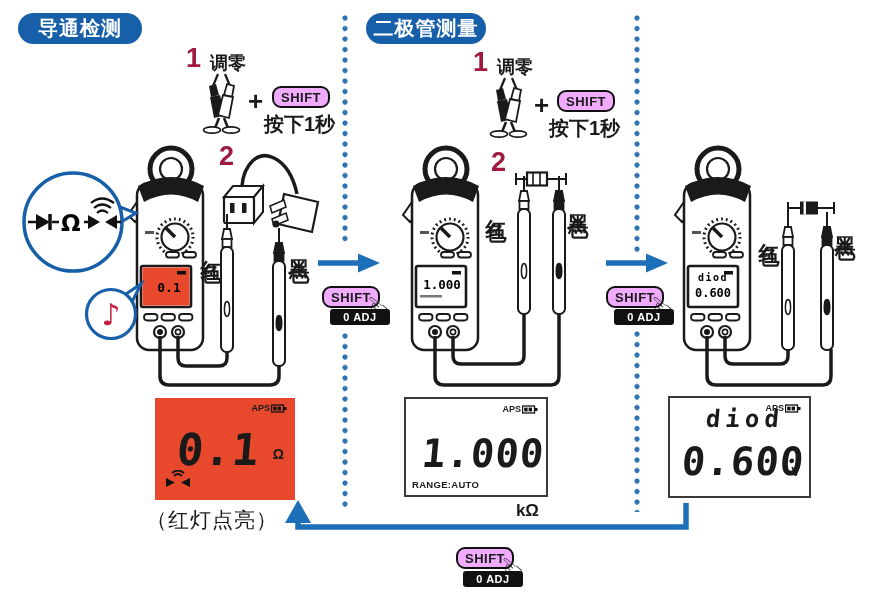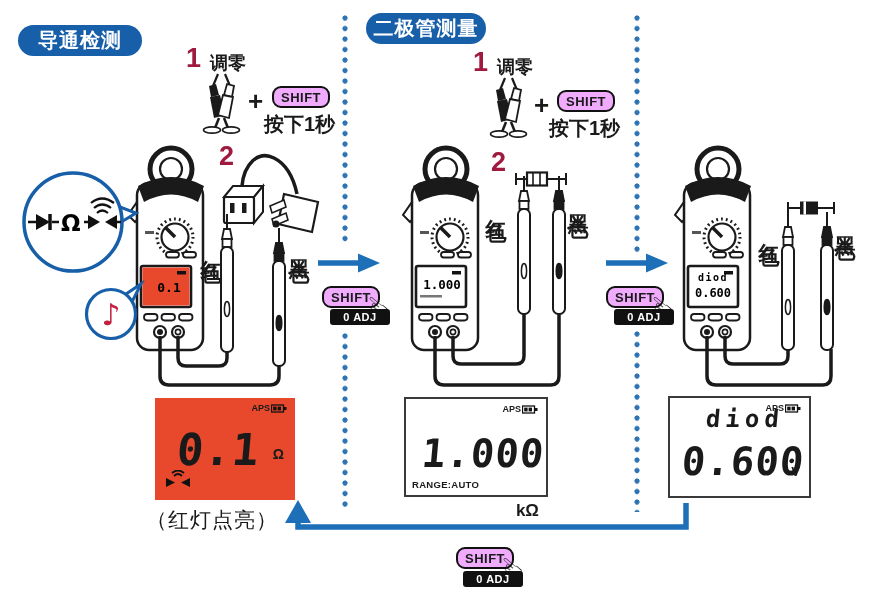--- a/index.html
+++ b/index.html
@@ -210,21 +210,21 @@
 
     <use href="#blue-arrow" x="318" y="263"></use>
     <use href="#blue-arrow" x="606" y="263"></use>
 
     <g>
       <path d="M686,503 V527 H298 V521" fill="none" stroke="#1d6fb8" stroke-width="5.5"></path>
       <polygon points="298,500 285,523 311,523" fill="#1d6fb8"></polygon>
     </g>
   </svg>
 
-  <div class="pill-header" style="left:18px;top:25px;width:124px;">
+  <div class="pill-header" style="left:18px;top:13px;width:124px;">
     <span>导通检测</span>
   </div>
   <div class="pill-header" style="left:366px;top:13px;width:120px;">
     <span>二极管测量</span>
   </div>
 
   <div class="stepnum" style="left:186px;top:45px;">1</div>
   <div class="zlabel" style="left:210px;top:51px;">调零</div>
   <div class="plus" style="left:248px;top:88px;">+</div>
   <div class="shift-pill" style="left:272px;top:86px;">SHIFT</div>

